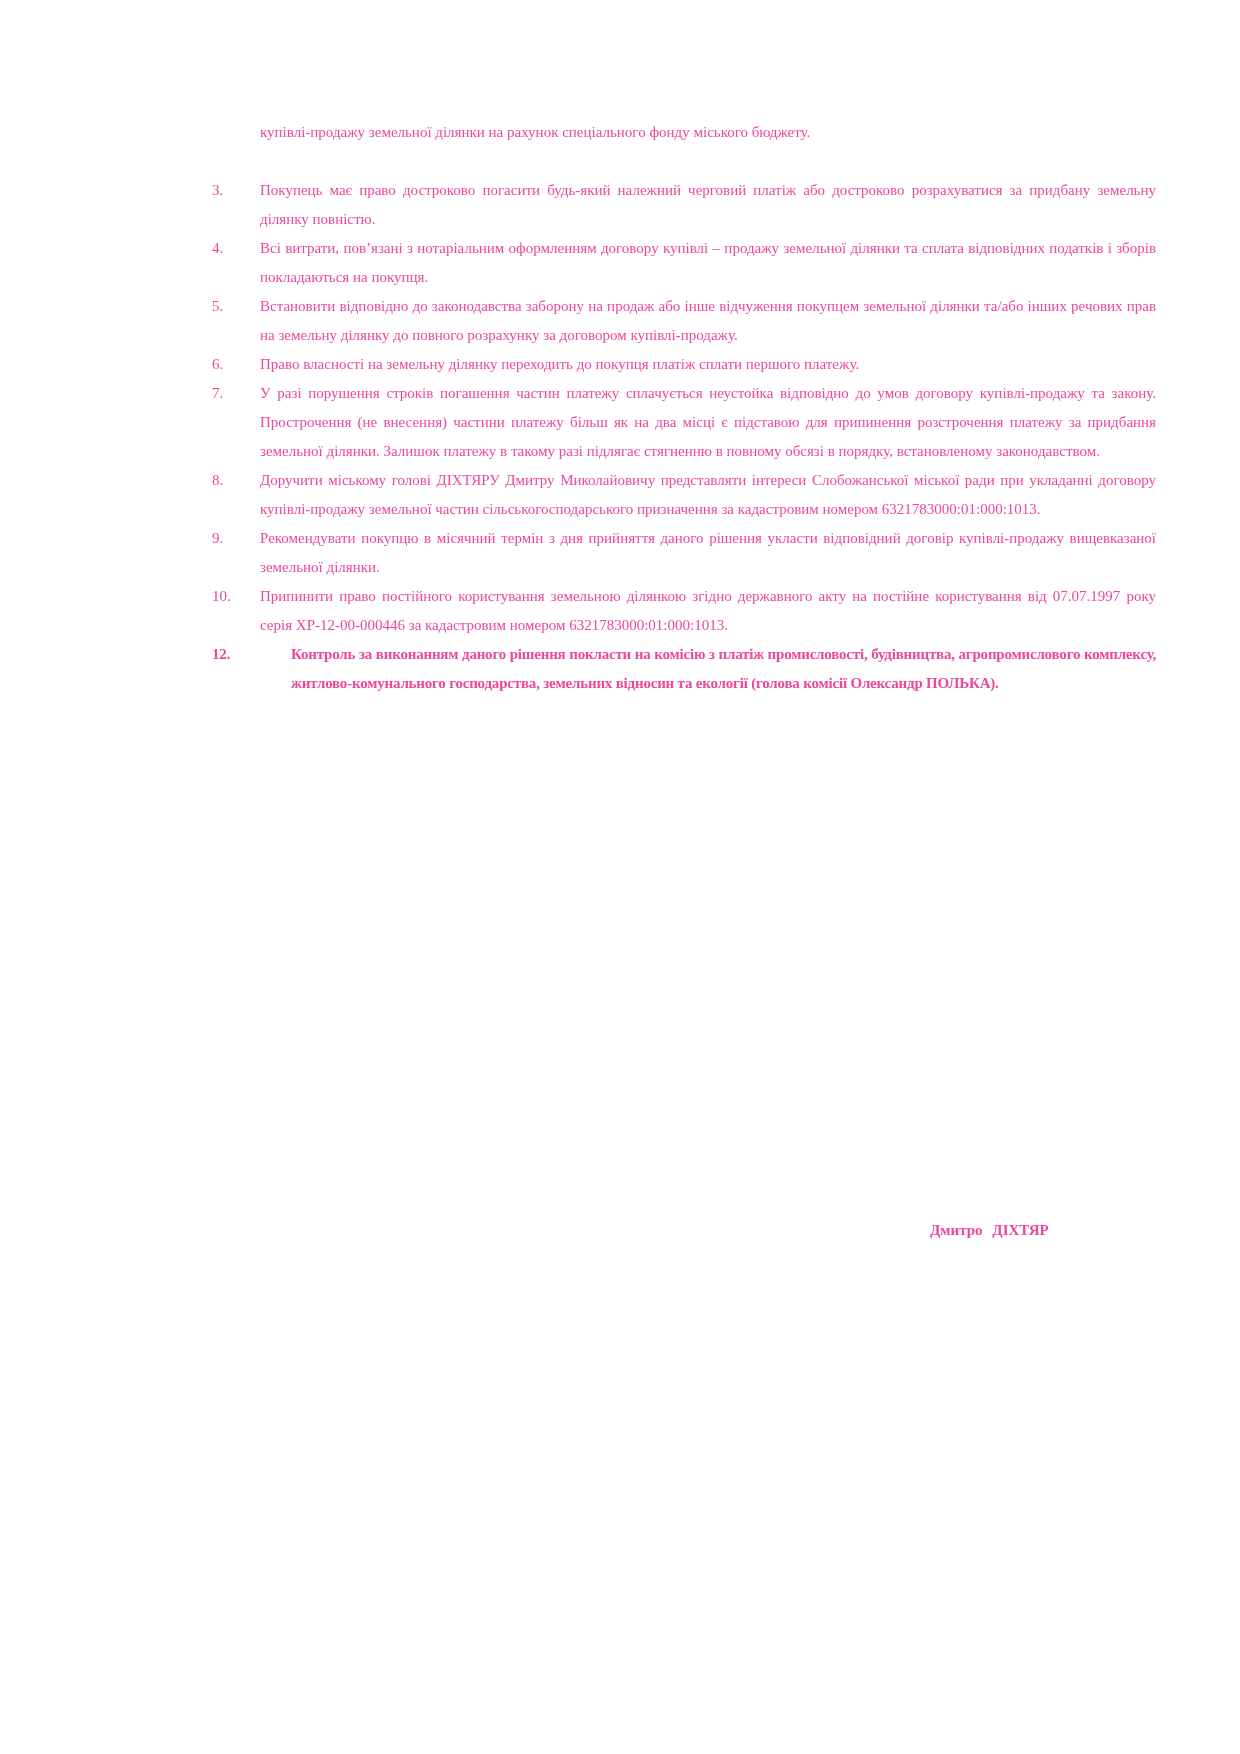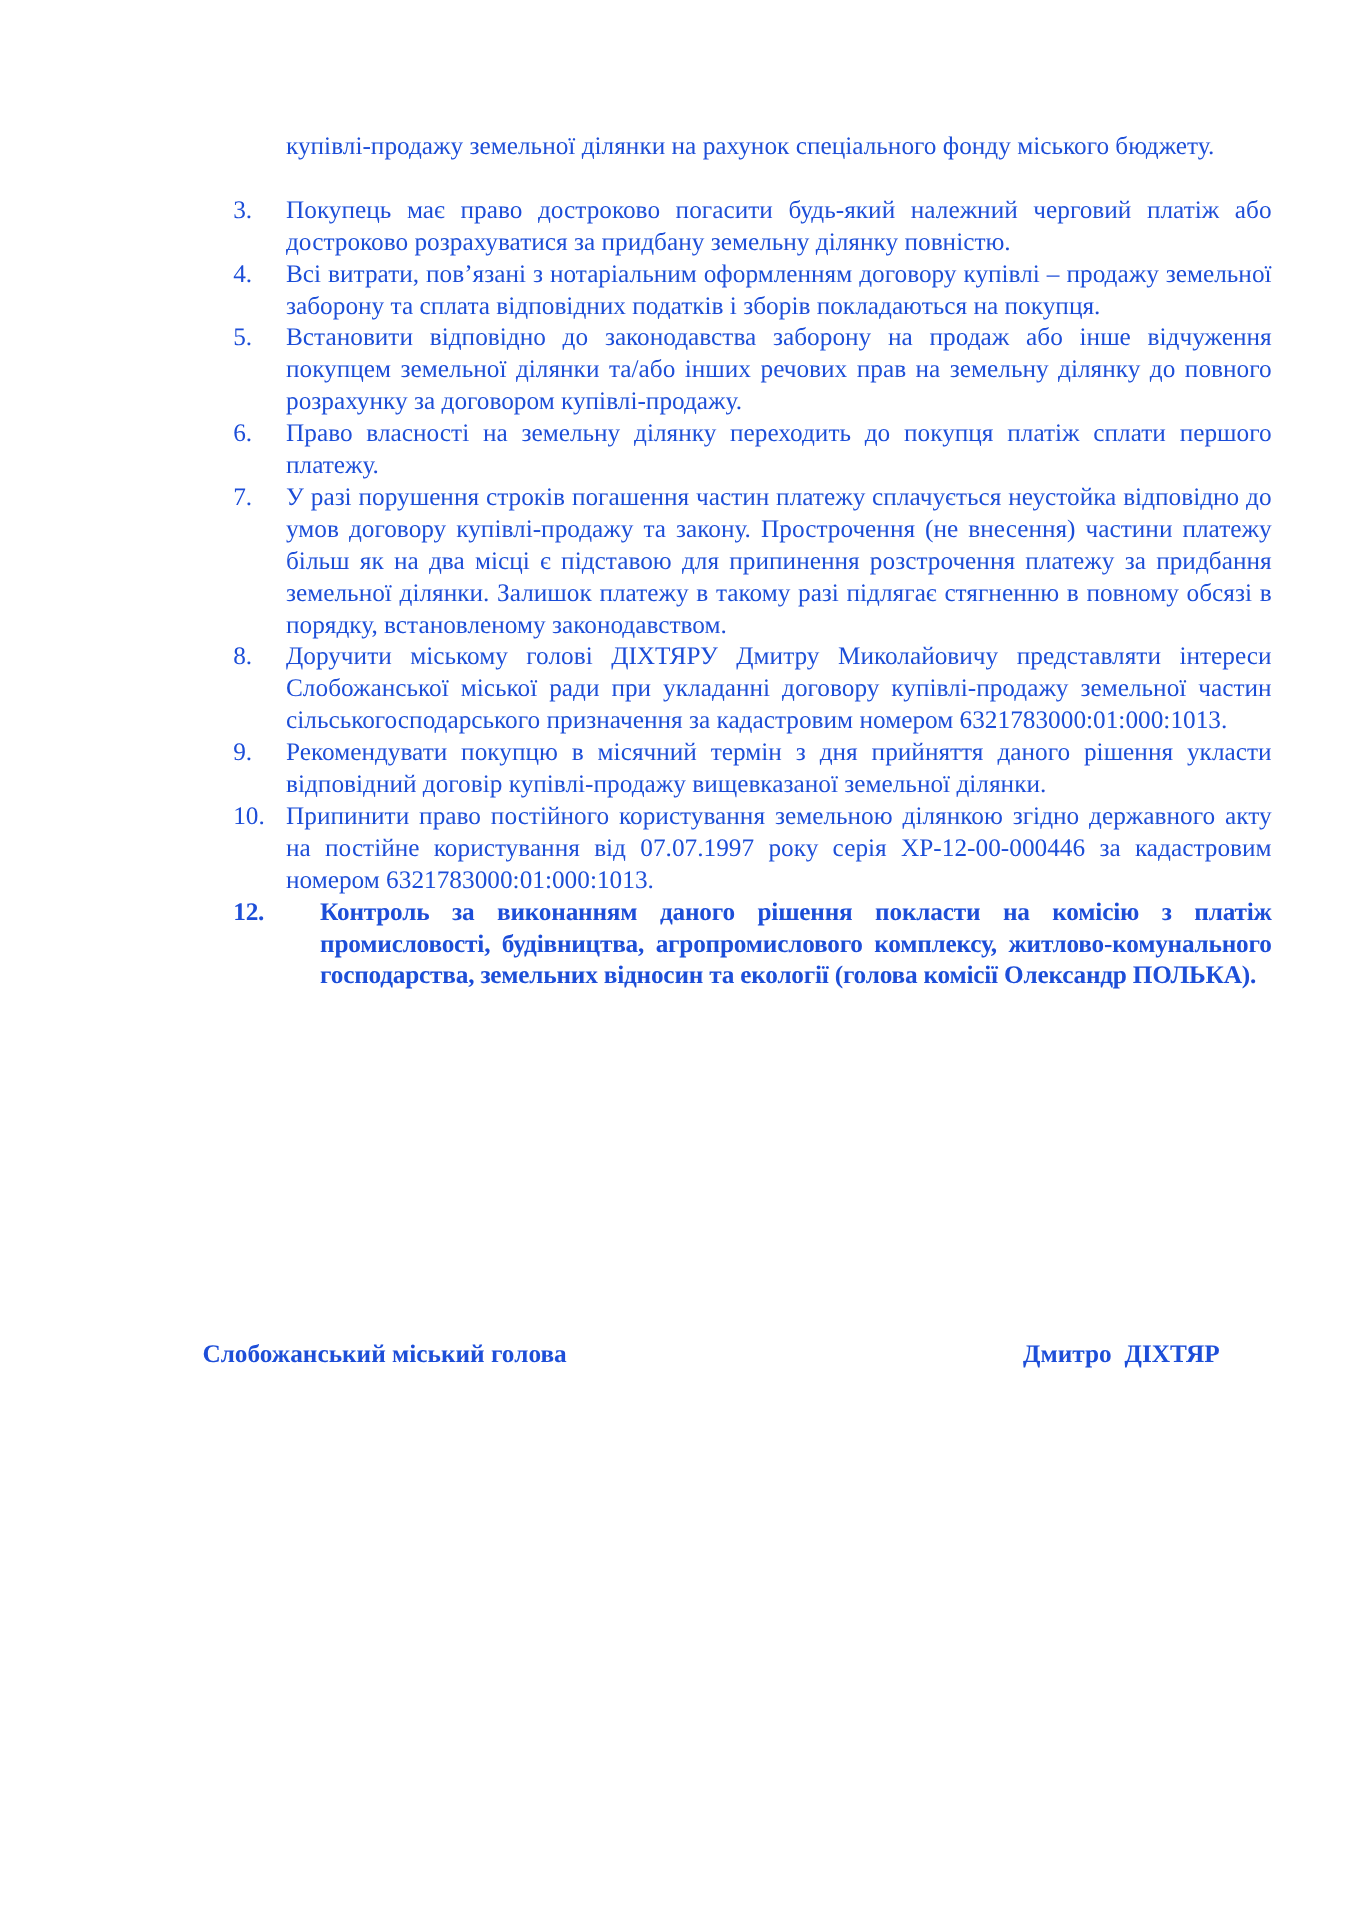--- a/index.html
+++ b/index.html
@@ -1,21 +1,21 @@
 <!DOCTYPE html>
 <html><head>
 <meta charset="utf-8">
 <style>
   html, body { margin: 0; padding: 0; background: #ffffff; }
   body { width: 1240px; height: 1754px; position: relative; overflow: hidden; }
   .page {
     position: absolute; left: 0; top: 0; width: 1240px; height: 1754px;
-    background: #ffffff; color: #1d4ed8;
+    background: #ffffff; color: #ec4899;
     font-family: "Liberation Serif", "DejaVu Serif", serif;
-    font-size: 23px; line-height: 29px;
+    font-size: 15px; line-height: 29px;
   }
   .intro {
     position: absolute; left: 260px; top: 118px; width: 896px;
     text-align: justify;
   }
   .list {
     position: absolute; left: 212px; top: 176px; width: 944px;
     margin: 0; padding: 0; list-style: none;
   }
   .item { display: flex; margin: 0; padding: 0; }
@@ -38,21 +38,21 @@
 
   <div class="intro">купівлі-продажу земельної ділянки на рахунок спеціального фонду міського бюджету.</div>
 
   <ol class="list">
     <li class="item">
       <span class="num">3.</span>
       <span class="txt">Покупець має право достроково погасити будь-який належний черговий платіж або достроково розрахуватися за придбану земельну ділянку повністю.</span>
     </li>
     <li class="item">
       <span class="num">4.</span>
-      <span class="txt">Всі витрати, пов’язані з нотаріальним оформленням договору купівлі – продажу земельної заборону та сплата відповідних податків і зборів покладаються на покупця.</span>
+      <span class="txt">Всі витрати, пов’язані з нотаріальним оформленням договору купівлі – продажу земельної ділянки та сплата відповідних податків і зборів покладаються на покупця.</span>
     </li>
     <li class="item">
       <span class="num">5.</span>
       <span class="txt">Встановити відповідно до законодавства заборону на продаж або інше відчуження покупцем земельної ділянки та/або інших речових прав на земельну ділянку до повного розрахунку за договором купівлі-продажу.</span>
     </li>
     <li class="item">
       <span class="num">6.</span>
       <span class="txt">Право власності на земельну ділянку переходить до покупця платіж сплати  першого платежу.</span>
     </li>
     <li class="item">
@@ -70,16 +70,15 @@
     <li class="item">
       <span class="num">10.</span>
       <span class="txt">Припинити право постійного користування земельною ділянкою згідно державного акту на постійне користування від 07.07.1997 року  серія ХР-12-00-000446 за кадастровим номером 6321783000:01:000:1013.</span>
     </li>
     <li class="item bold">
       <span class="num">12.</span>
       <span class="txt">Контроль за виконанням даного рішення покласти  на  комісію з платіж промисловості, будівництва, агропромислового комплексу,  житлово-комунального господарства, земельних відносин та екології (голова комісії  Олександр ПОЛЬКА).</span>
     </li>
   </ol>
 
-  <div class="sig-left">Слобожанський міський голова</div>
   <div class="sig-right">Дмитро  ДІХТЯР</div>
 
 </div>
 
 </body></html>

